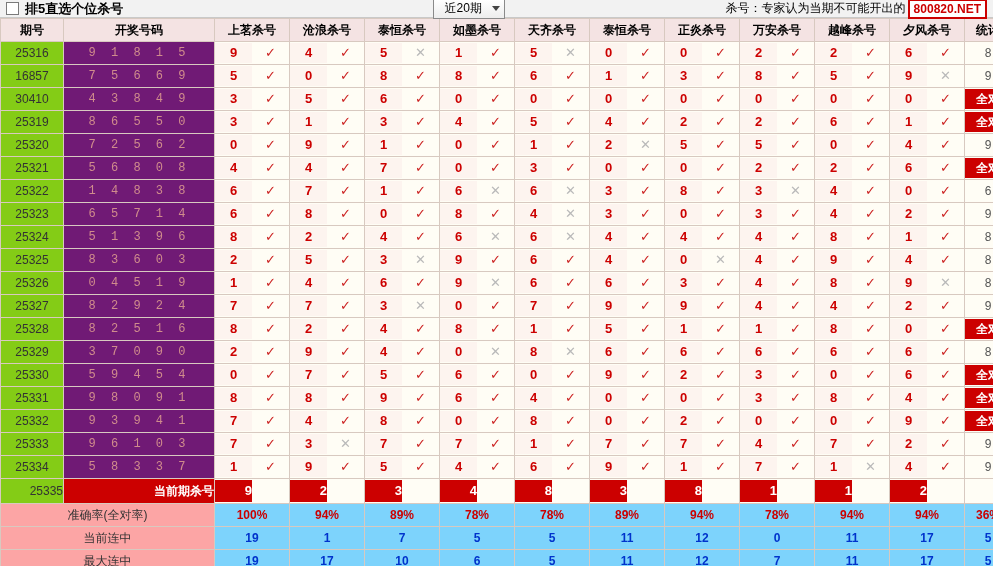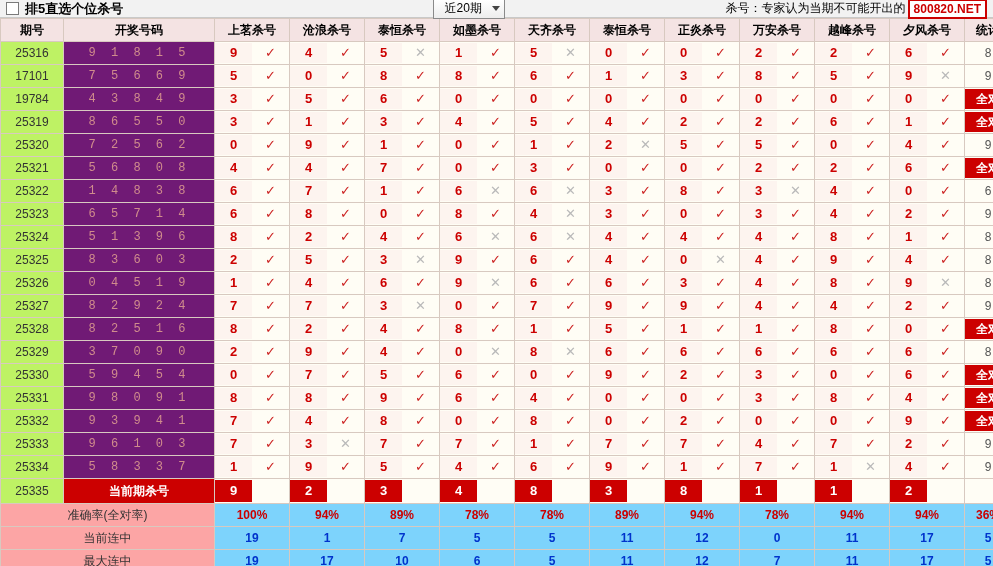--- a/index.html
+++ b/index.html
@@ -89,21 +89,21 @@
     height:26px;
     border:1px solid #d8b0b0;
     font-size:13px;
   }
   .c-period{width:62px;margin-top:44px;}
   .c-code{width:150px;}
   .c-exp{width:74px;}
   .c-stat{width:46px;}
   
   td.period{
-    background:#bef264;
+    background:#84cc16;
     color:#333;
     font-size:12px;
   }
   
   td.code{
     background:#701a75;
     color:#d08c8c;
     letter-spacing:4px;
     font-family:"Liberation Mono","DejaVu Sans Mono",monospace;
     font-size:13px;
@@ -141,21 +141,21 @@
   td.stat .allred{
     display:block;
     background:#cc0000;
     color:#fff;
     font-weight:bold;
     font-size:12px;
     height:20px;line-height:20px;
     width:100%;
   }
   
-  tr.current td{height:24px;}
+  tr.current td{height:24px;text-align:right;}
   td.cur-label{
     background:#cc0000;
     color:#ffffff;
     font-weight:bold;
     font-size:13px;
   }
   td.cur-num{
     background:#fffdf5;
     padding:0;
   }
@@ -274,21 +274,21 @@
         </td>
         <td class="exp">
           <div class="wrap">
             <div class="num">6</div>
             <div class="mark ok">✓</div>
           </div>
         </td>
         <td class="stat">8</td>
       </tr>
       <tr>
-        <td class="period">17101</td>
+        <td class="period">16857</td>
         <td class="code">7 5 6 6 9</td>
         <td class="exp">
           <div class="wrap">
             <div class="num">5</div>
             <div class="mark ok">✓</div>
           </div>
         </td>
         <td class="exp">
           <div class="wrap">
             <div class="num">0</div>
@@ -339,21 +339,21 @@
         </td>
         <td class="exp">
           <div class="wrap">
             <div class="num">9</div>
             <div class="mark no">✕</div>
           </div>
         </td>
         <td class="stat">9</td>
       </tr>
       <tr>
-        <td class="period">19784</td>
+        <td class="period">30410</td>
         <td class="code">4 3 8 4 9</td>
         <td class="exp">
           <div class="wrap">
             <div class="num">3</div>
             <div class="mark ok">✓</div>
           </div>
         </td>
         <td class="exp">
           <div class="wrap">
             <div class="num">5</div>

